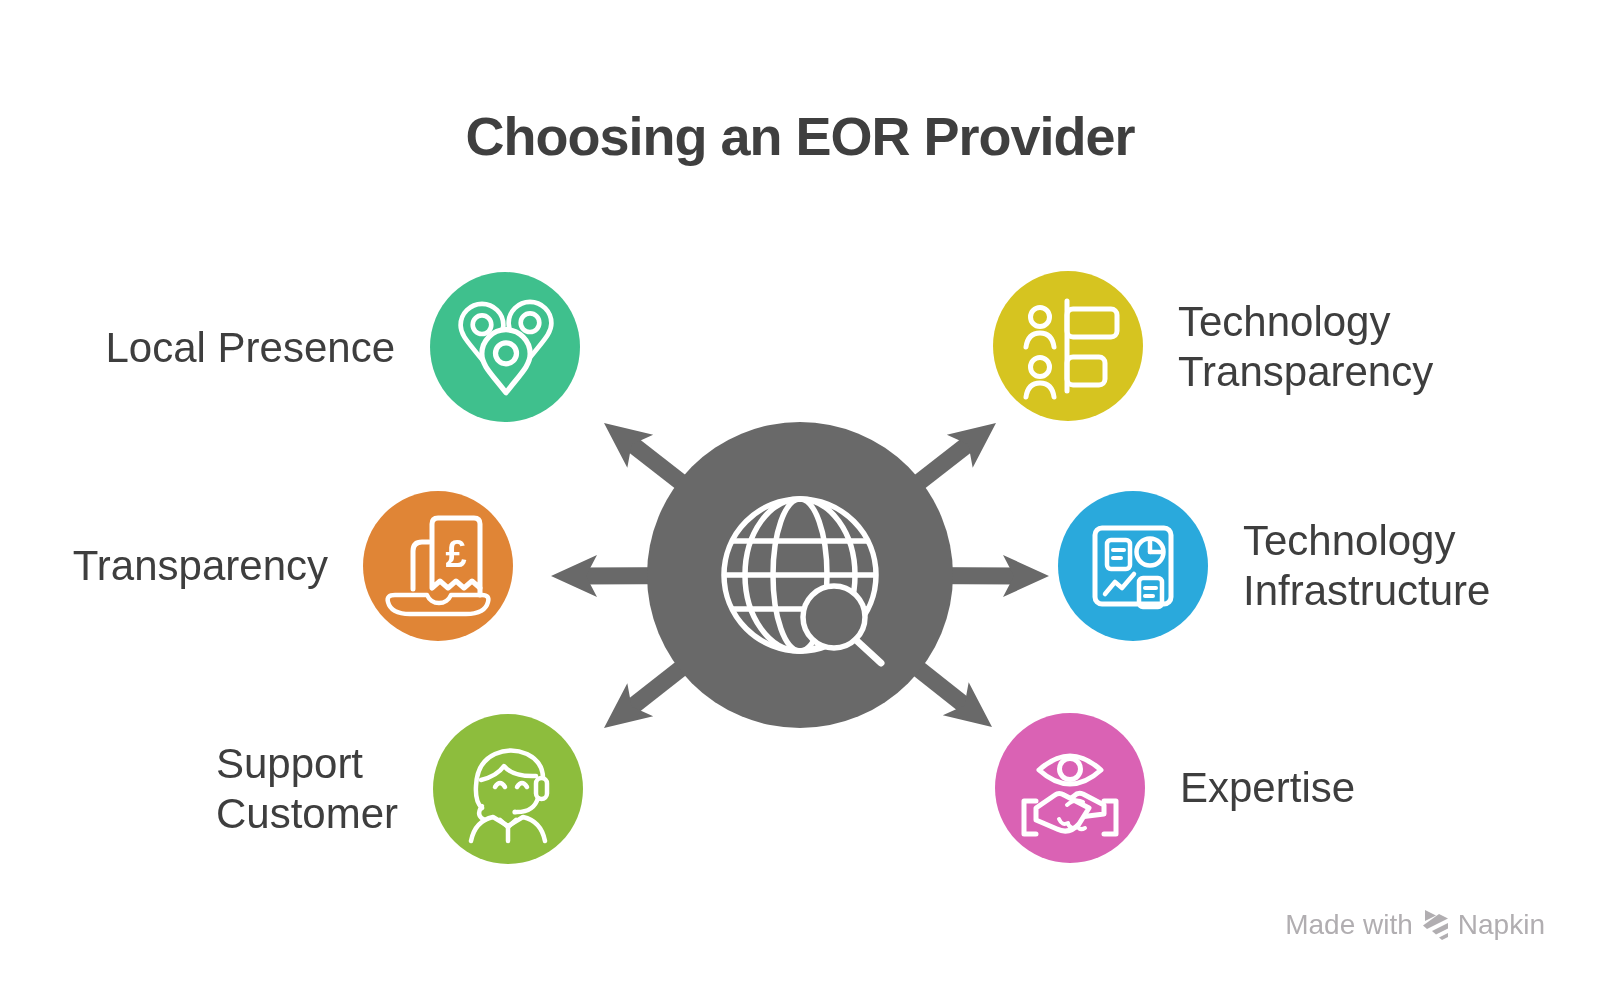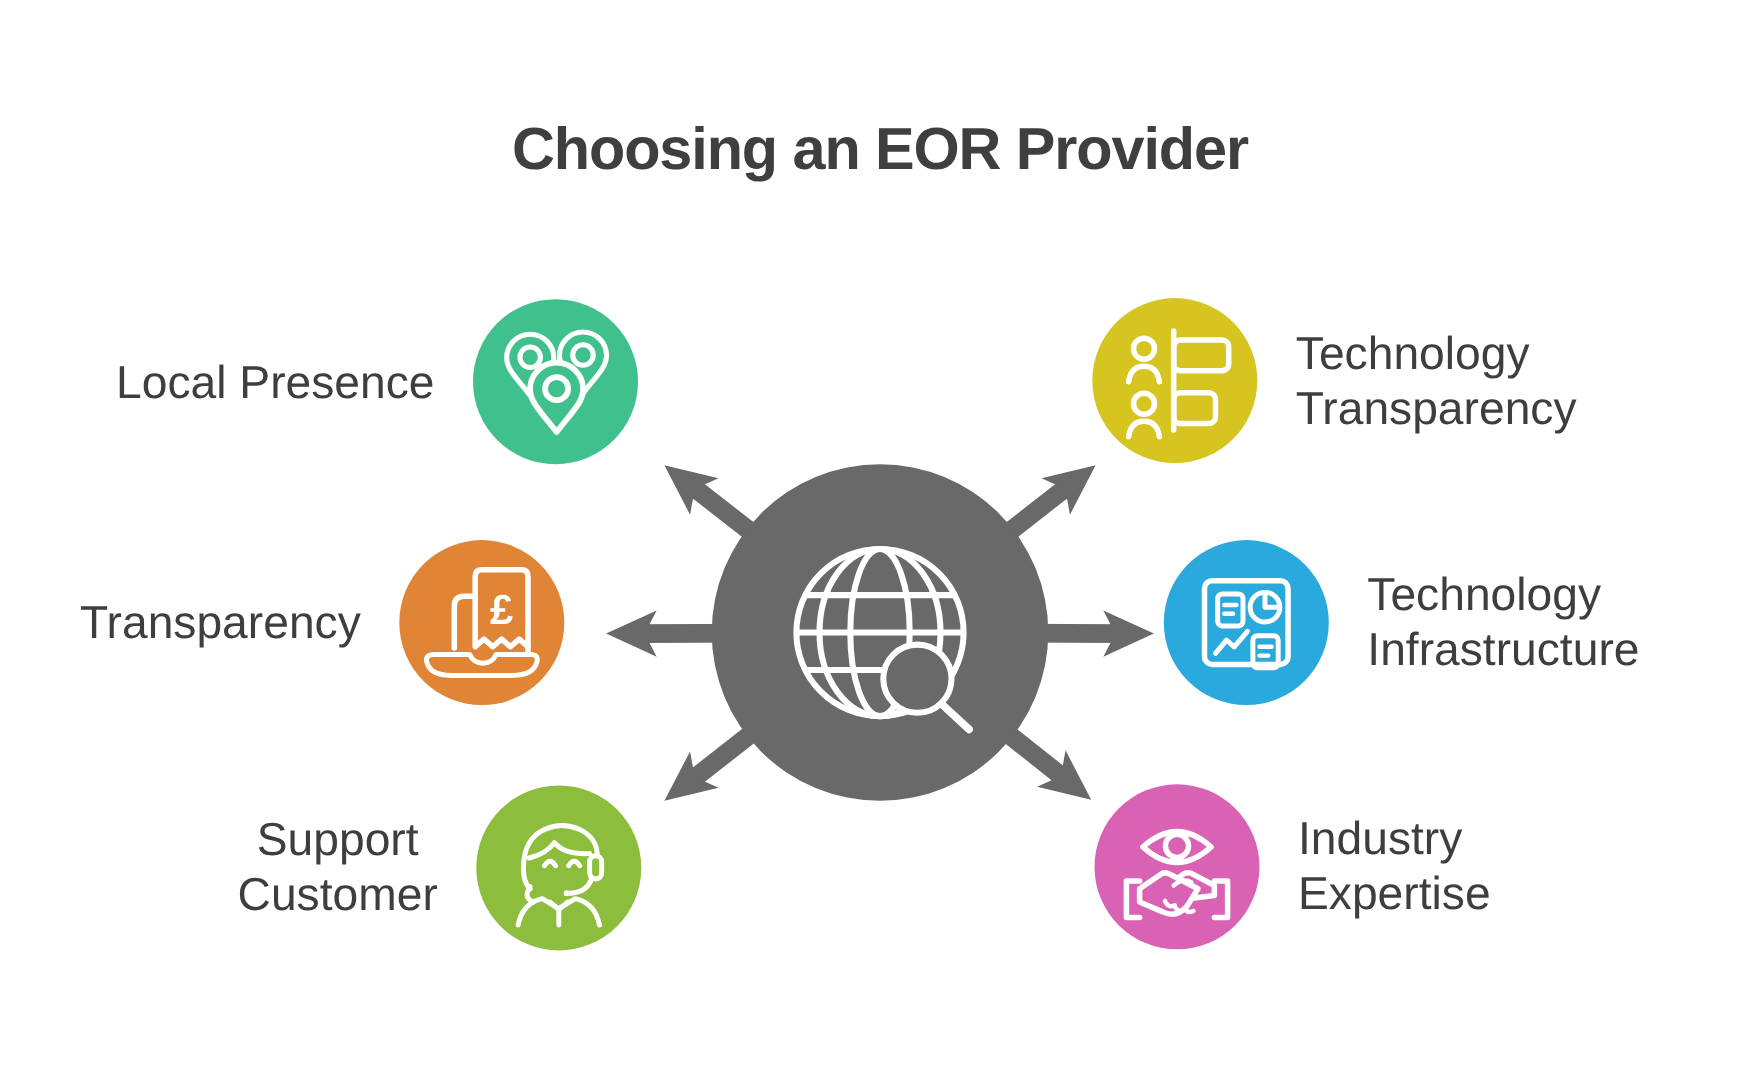--- a/index.html
+++ b/index.html
@@ -15,21 +15,21 @@
   .bubble svg{display:block;}
   .n-lp{left:430px;top:272px}
   .n-pt{left:363px;top:491px}
   .n-cs{left:433px;top:714px}
   .n-ef{left:993px;top:271px}
   .n-ti{left:1058px;top:491px}
   .n-ie{left:995px;top:713px}
   .label{position:absolute;font-size:42px;line-height:1.2;white-space:nowrap;
          transform:translateY(-50%);color:var(--label-text,#3e3e3e);}
   .label span{display:block;}
-  .ra{text-align:center;}
+  .ra{text-align:left;}
   .l-lp{right:1205px;top:348px}
   .l-pt{right:1272px;top:566px}
   .l-cs{right:1202px;top:789px}
   .l-ef{left:1178px;top:347px}
   .l-ti{left:1243px;top:566px}
   .l-ie{left:1180px;top:788px}
   .watermark{position:absolute;top:925px;right:55px;transform:translateY(-50%);
              display:flex;align-items:center;gap:9px;font-size:28px;
              color:var(--watermark-text,#b1aeb1);}
 </style>
@@ -178,18 +178,27 @@
       <path d="M109,88 H121 V121 H109"></path>
       <path d="M109,92 L88,81 Q83,79 79,83 L62,95 L73,104 Q79,108 85,104 L109,101 Z" fill="var(--cc)"></path>
       <path d="M41,95 L60,82 Q64,79 69,82 L94,95 L84,111 Q74,122 62,116 L41,107 Z" fill="var(--cc)"></path>
       <path d="M64,106 q3,7 9,4" stroke-width="4"></path>
       <path d="M73,111 q3,6 9,3" stroke-width="4"></path>
       <path d="M82,113 q3,5 8,2" stroke-width="4"></path>
       <path d="M72,92 q8,-7 16,-3" stroke-width="4"></path>
     </svg>
   </div>
   <div class="label l-ie">
-    <span>Industry</span>
     <span>Expertise</span>
   </div>
 
+  <div class="watermark">
+    <span>Made with</span>
+    <svg width="27" height="30" viewBox="0 0 27 30" fill="var(--watermark-text)">
+      <path d="M3,0 L14,5.5 L3,11 Z"></path>
+      <path d="M17,4 L26,8.5 L5,19 L1,15.5 Z"></path>
+      <path d="M26,13 L10,21 L14,24.5 L26,18.5 Z"></path>
+      <path d="M26,23 L17,27.5 L20,30 L26,27 Z"></path>
+    </svg>
+    <span>Napkin</span>
+  </div>
 
 </div>
 
 </body></html>

